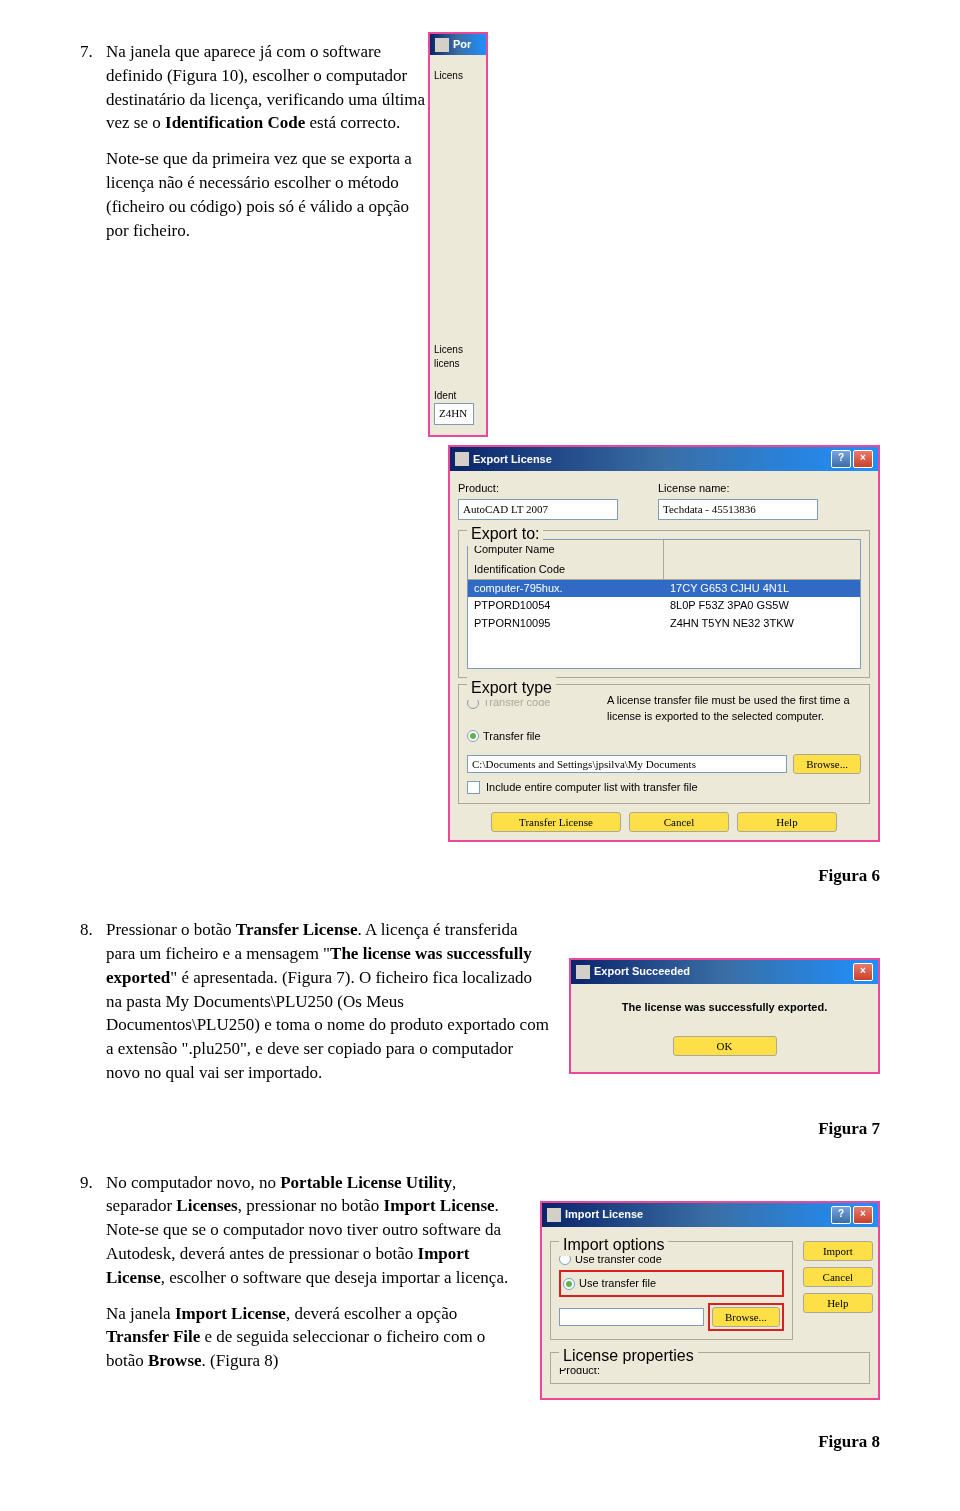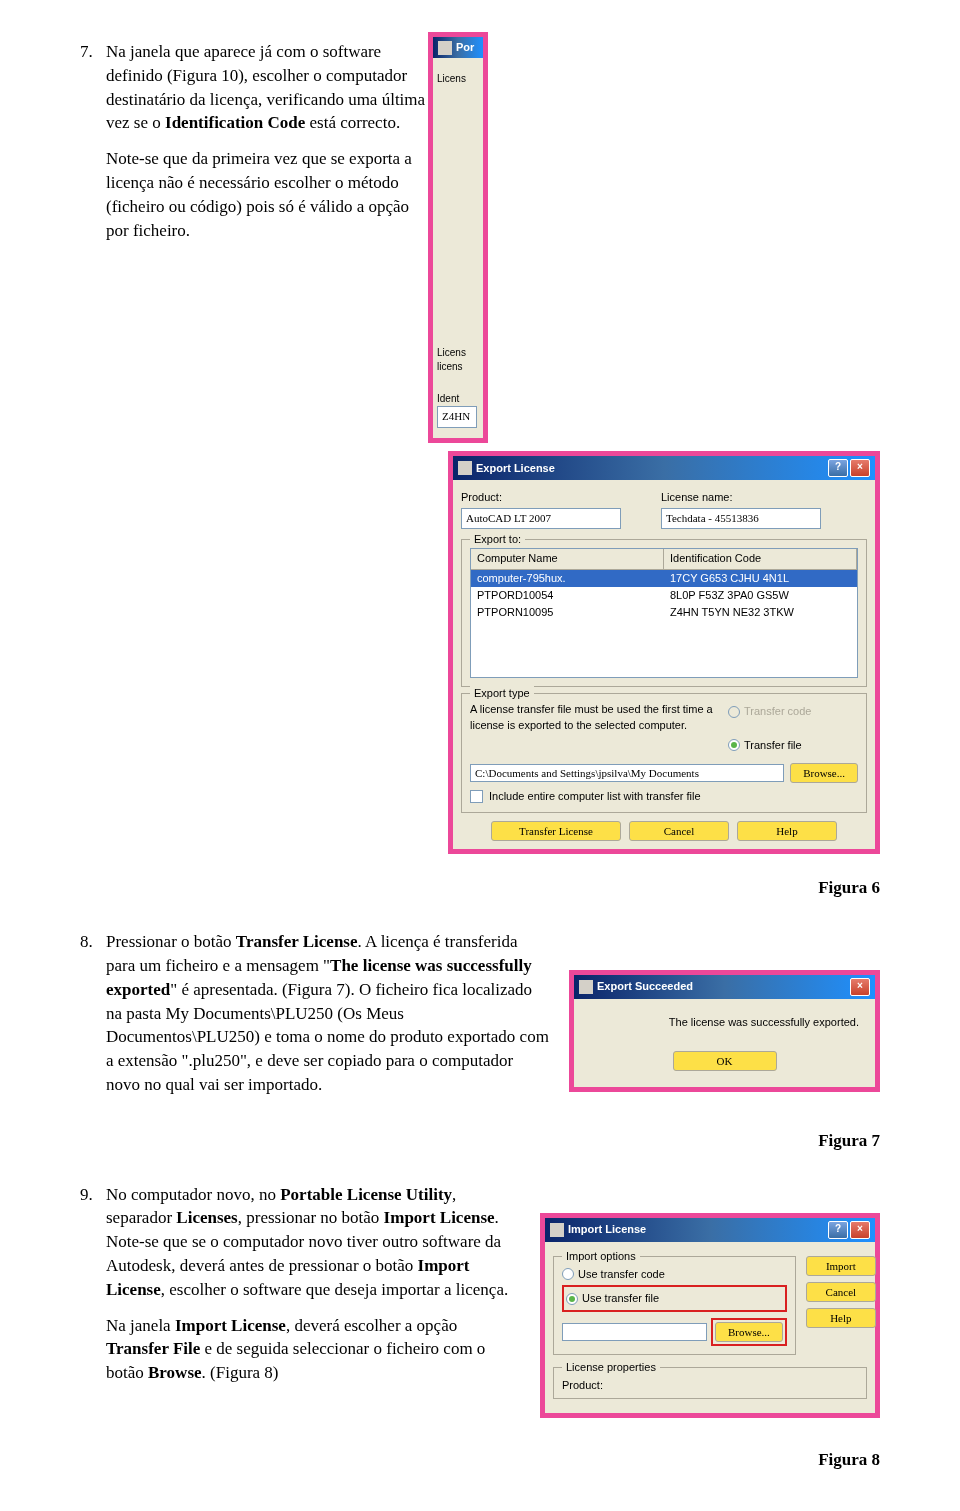--- a/index.html
+++ b/index.html
@@ -5,35 +5,35 @@
     * { margin: 0; padding: 0; box-sizing: border-box; }
     body { font-family: Georgia, 'Times New Roman', serif; font-size: 17px; line-height: 1.4; background: #fff; color: #000; width: 960px; padding: 40px 80px; }
     .para { margin-bottom: 12px; }
     .list-item { display: flex; margin-bottom: 8px; }
     .list-num { min-width: 26px; }
     .bold { font-weight: bold; }
     .figure-label { text-align: right; font-weight: bold; margin: 12px 0; }
     .clearfix::after { content: ""; display: table; clear: both; }
     
     
-    .dialog { font-family: Tahoma, Arial, sans-serif; font-size: 11px; background: #ECE9D8; border: 5px solid #ec4899; position: relative; }
+    .dialog { font-family: Tahoma, Arial, sans-serif; font-size: 11px; background: #ECE9D8; border: 2px solid #ec4899; position: relative; }
     .titlebar { background: linear-gradient(to right, #0A246A, #3A6EA5, #1E90FF); color: #fff; padding: 3px 5px; font-weight: bold; display: flex; align-items: center; justify-content: space-between; }
     .titlebar-left { display: flex; align-items: center; gap: 4px; }
     .titlebar-icon { width: 14px; height: 14px; background: #D4D0C8; display: inline-block; }
     .win-buttons { display: flex; gap: 2px; }
     .win-btn { width: 20px; height: 18px; background: linear-gradient(to bottom, #7BA4E0, #3A6EA5); border: 1px solid #fff; border-radius: 2px; color: #fff; font-size: 10px; text-align: center; line-height: 14px; font-weight: bold; cursor: pointer; }
     .win-btn.close { background: linear-gradient(to bottom, #E67B6B, #C8412B); }
     .dialog-body { padding: 8px; }
     .groupbox { border: 1px solid #ACA899; margin: 6px 0; padding: 8px; position: relative; }
-    .groupbox-title { position: absolute; top: -8px; left: 8px; background: #ECE9D8; padding: 0 4px; font-size: 11px; }
+    .groupbox-title { position: absolute; top: -8px; left: 8px; background: #ECE9D8; padding: 0 4px; font-size: 16px; }
     .xp-label { display: inline-block; margin: 2px 0; }
     .xp-input { background: #fff; border: 1px solid #7F9DB9; padding: 2px 4px; font-family: Tahoma; font-size: 11px; }
     .xp-button { background: #fde047; border: 1px solid #ACA899; border-radius: 3px; padding: 3px 12px; font-family: Tahoma; font-size: 11px; cursor: pointer; }
     .listbox { background: #fff; border: 1px solid #7F9DB9; font-size: 11px; }
-    .listbox-header { display: flex; background: #ECE9D8; border-bottom: 1px solid #ACA899; }
+    .listbox-header { display: flex; background: #ECE9D8; border-bottom: 1px solid #ACA899; flex-direction: column; }
     .listbox-header > div { padding: 2px 6px; border-right: 1px solid #ACA899; }
     .listbox-row { display: flex; }
     .listbox-row > div { padding: 1px 6px; }
     .listbox-row.selected { background: #316AC5; color: #fff; align-items: center; }
     .radio-row { display: flex; align-items: center; gap: 4px; margin: 2px 0; }
     .radio { width: 12px; height: 12px; border-radius: 50%; border: 1px solid #7F9DB9; background: #fff; display: inline-flex; align-items: center; justify-content: center; }
     .radio.disabled { background: #ECE9D8; }
     .radio.checked::after { content: ""; width: 6px; height: 6px; background: #5AB54A; border-radius: 50%; }
     .checkbox { width: 13px; height: 13px; border: 1px solid #7F9DB9; background: #fff; display: inline-block; }
     .disabled-text { color: #ACA899; }
@@ -117,31 +117,31 @@
             <div class="listbox-row">
               <div class="col-cn">PTPORN10095</div>
               <div class="col-ic">Z4HN T5YN NE32 3TKW</div>
             </div>
           </div>
         </div>
 
         <div class="groupbox">
           <div class="groupbox-title">Export type</div>
           <div style="display:flex; gap:10px;">
-            <div style="flex:1; font-size:11px;">A license transfer file must be used the first time a license is exported to the selected computer.</div>
             <div style="width:130px;">
               <div class="radio-row">
                 <span class="radio disabled"></span>
                 <span class="disabled-text">Transfer code</span>
               </div>
               <div class="radio-row" style="margin-top:18px;">
                 <span class="radio checked"></span>
                 <span>Transfer file</span>
               </div>
             </div>
+            <div style="flex:1; font-size:11px;">A license transfer file must be used the first time a license is exported to the selected computer.</div>
           </div>
           <div style="display:flex; gap:6px; margin-top:8px; align-items:center;">
             <input class="xp-input" style="flex: 1 1 0%;" value="C:\Documents and Settings\jpsilva\My Documents">
             <button class="xp-button">Browse...</button>
           </div>
           <div style="display:flex; gap:6px; margin-top:6px; align-items:center;">
             <span class="checkbox"></span>
             <span>Include entire computer list with transfer file</span>
           </div>
         </div>
@@ -177,21 +177,21 @@
           <div class="titlebar">
             <div class="titlebar-left">
               <span class="titlebar-icon"></span>
               <span>Export Succeeded</span>
             </div>
             <div class="win-buttons">
               <div class="win-btn close">×</div>
             </div>
           </div>
           <div class="dialog-body" style="padding:16px; text-align:center;">
-            <div style="text-align:right; margin-bottom:20px;">The license was successfully exported.</div>
+            <div style="text-align:center; margin-bottom:20px;font-weight:bold;">The license was successfully exported.</div>
             <button class="xp-button" style="width:104px;">OK</button>
           </div>
         </div>
       </div>
       <p class="para">
         <span>Pressionar o botão </span><span class="bold">Transfer License</span><span>. A licença é transferida para um ficheiro e a mensagem "</span><span class="bold">The license was successfully exported</span><span>" é apresentada. (Figura 7). O ficheiro fica localizado na pasta My Documents\PLU250 (Os Meus Documentos\PLU250) e toma o nome do produto exportado com a extensão ".plu250", e deve ser copiado para o computador novo no qual vai ser importado.</span>
       </p>
     </div>
   </div>
 </div>

